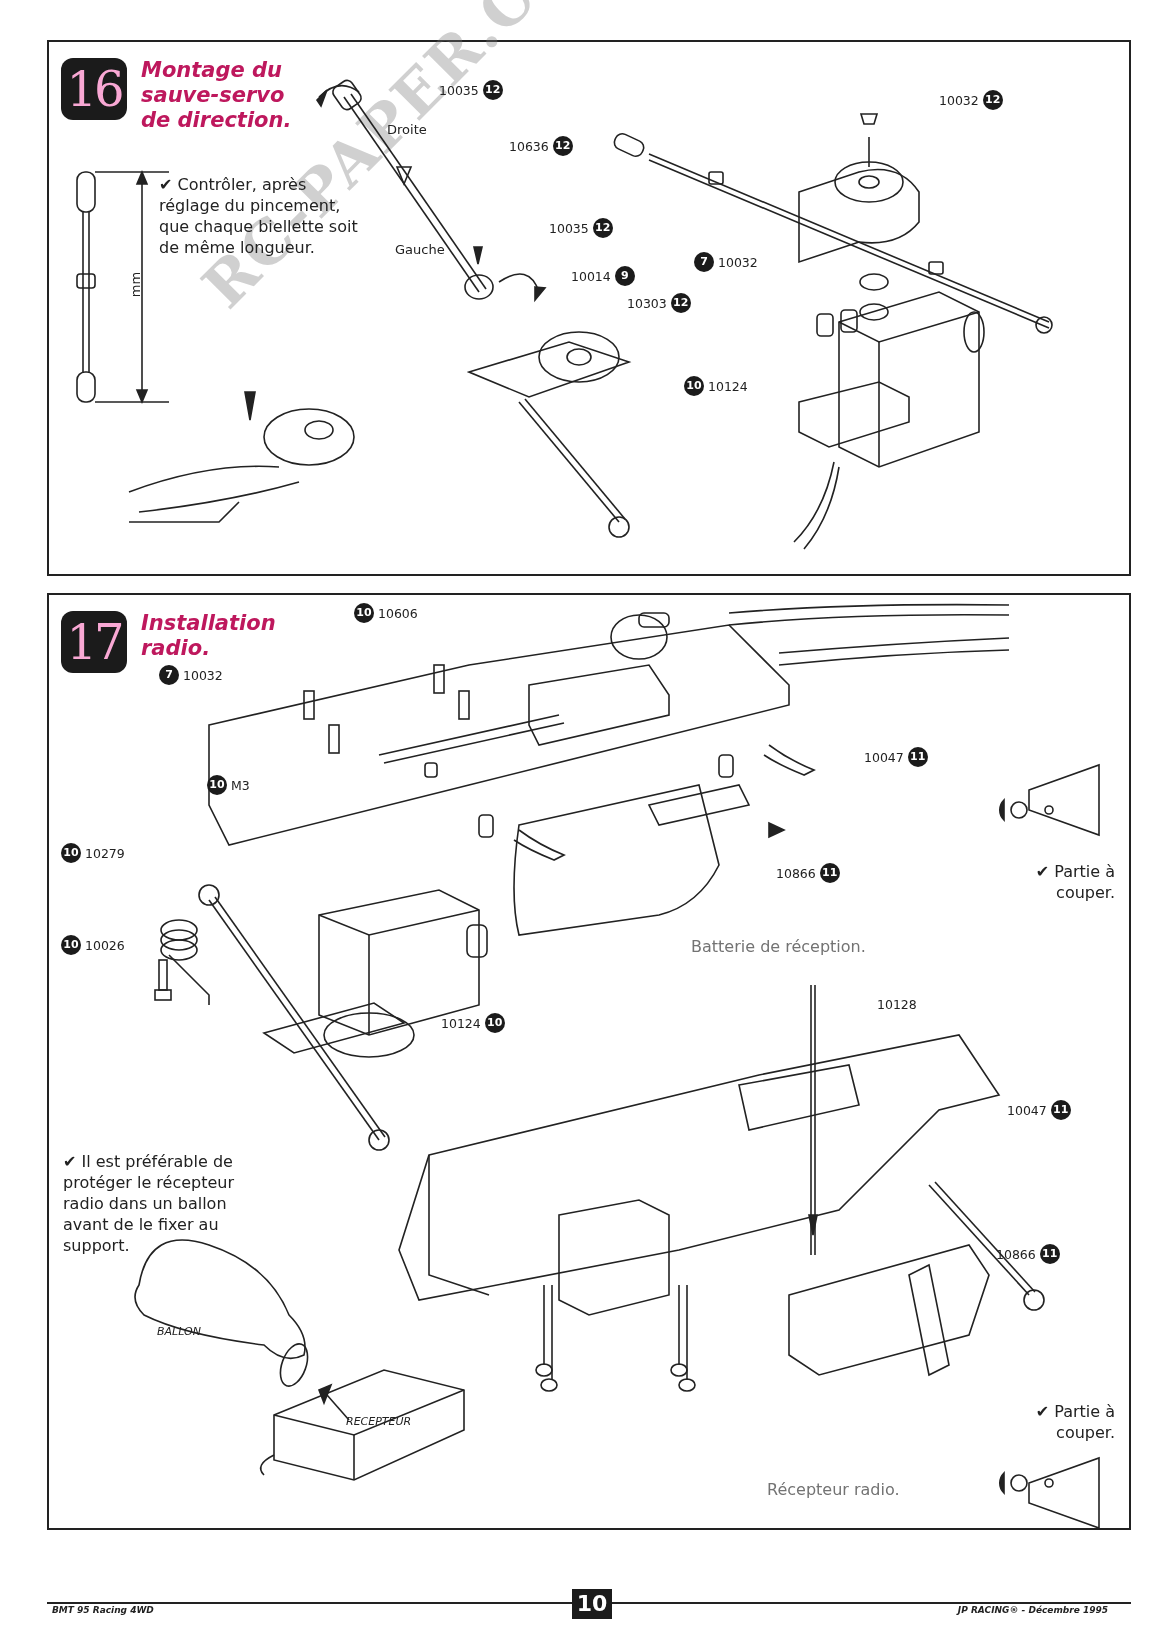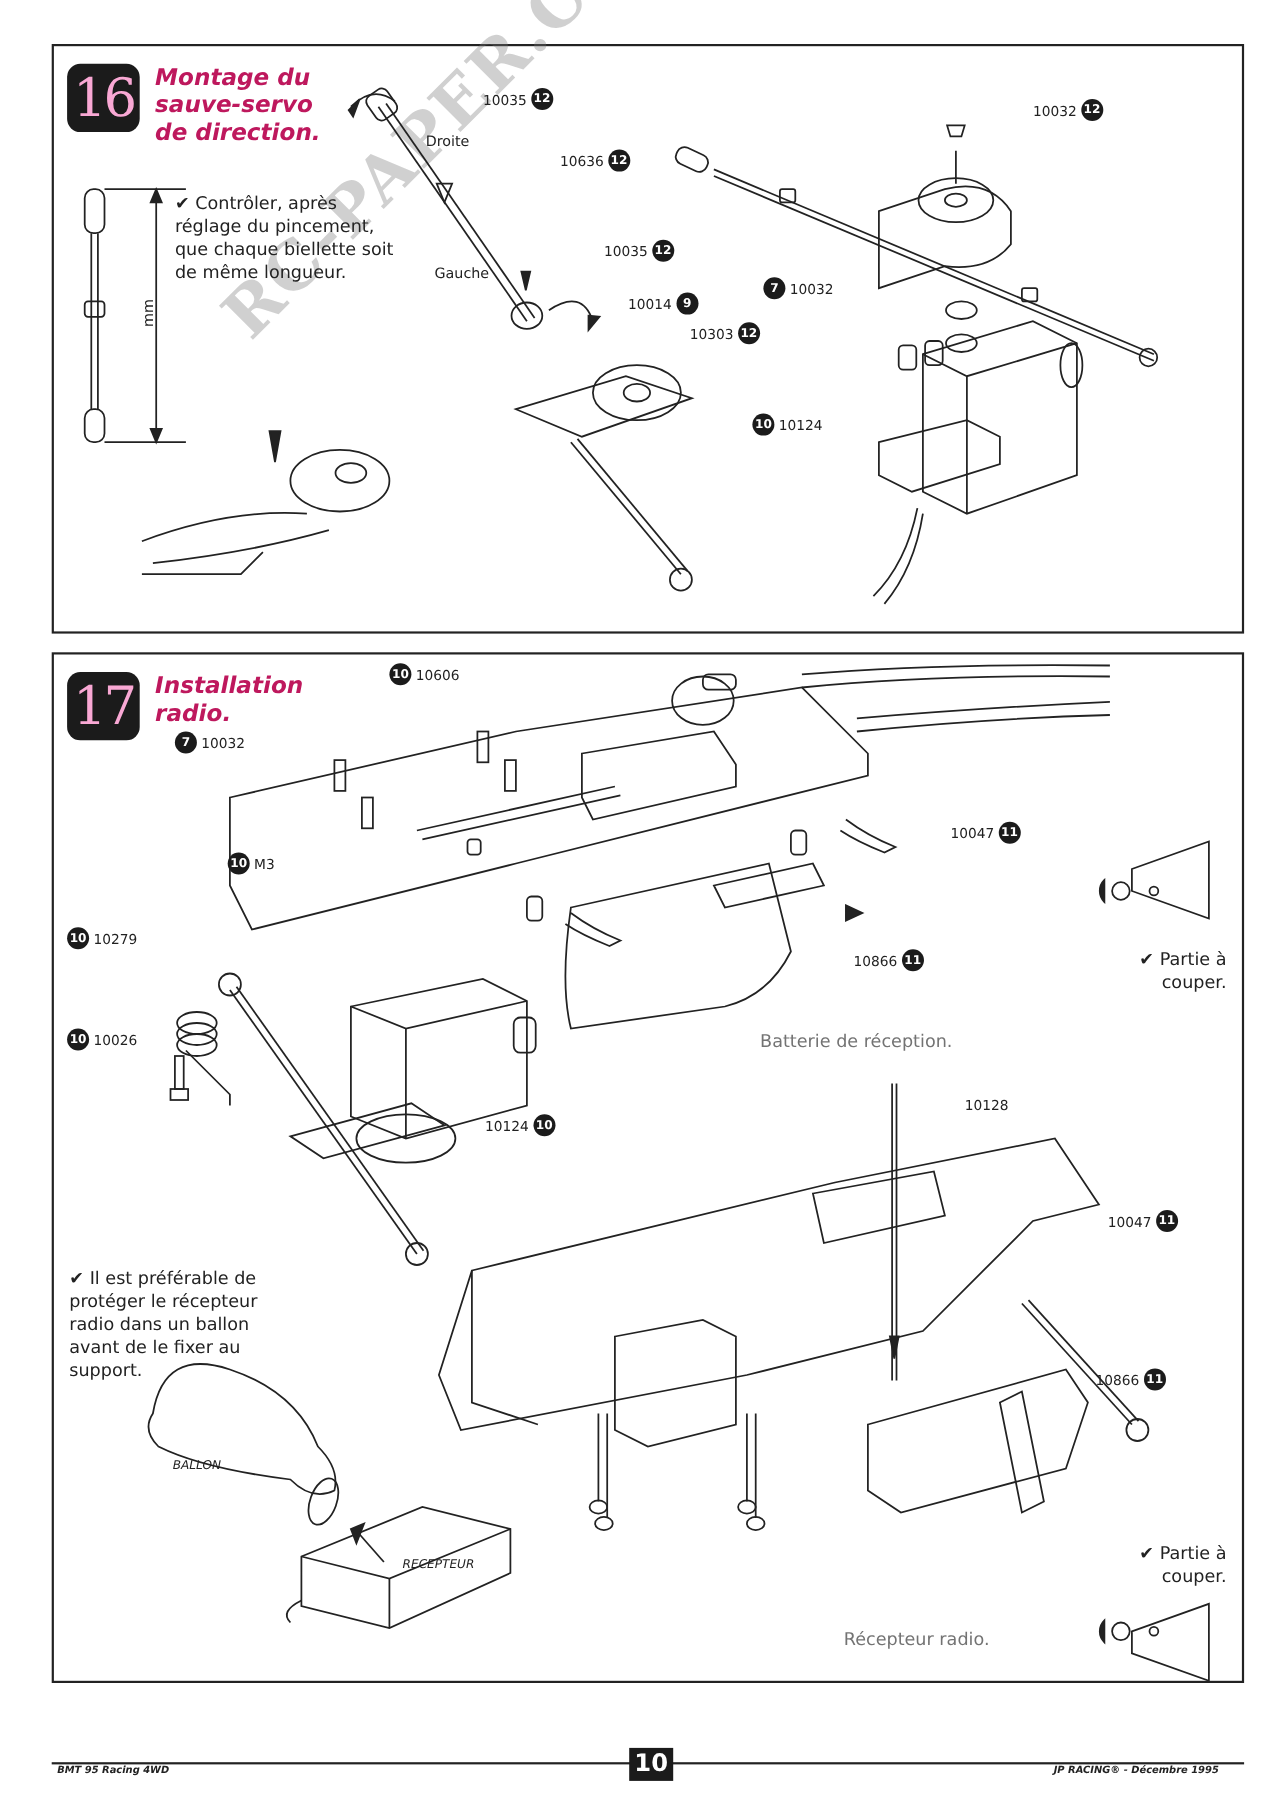--- a/index.html
+++ b/index.html
@@ -311,19 +311,19 @@
   <div class="caption" style="left:718px;top:885px;">Récepteur radio.</div>
 
   <div class="note" style="left:14px;top:556px;">
     <div>✔ Il est préférable de</div>
     <div>protéger le récepteur</div>
     <div>radio dans un ballon</div>
     <div>avant de le fixer  au</div>
     <div>support.</div>
   </div>
   <div class="label-plain" style="left:108px;top:730px;font-size:11px;font-style:italic;">BALLON</div>
-  <div class="label-plain" style="left:317px;top:820px;font-size:11px;font-style:italic;">RECEPTEUR</div>
+  <div class="label-plain" style="left:297px;top:820px;font-size:11px;font-style:italic;">RECEPTEUR</div>
 </div>
 
 <div class="footer-line"></div>
 <div class="page-num">10</div>
 <div class="footer-left">BMT 95 Racing 4WD</div>
 <div class="footer-right">JP RACING® - Décembre 1995</div>
 
 </body></html>

